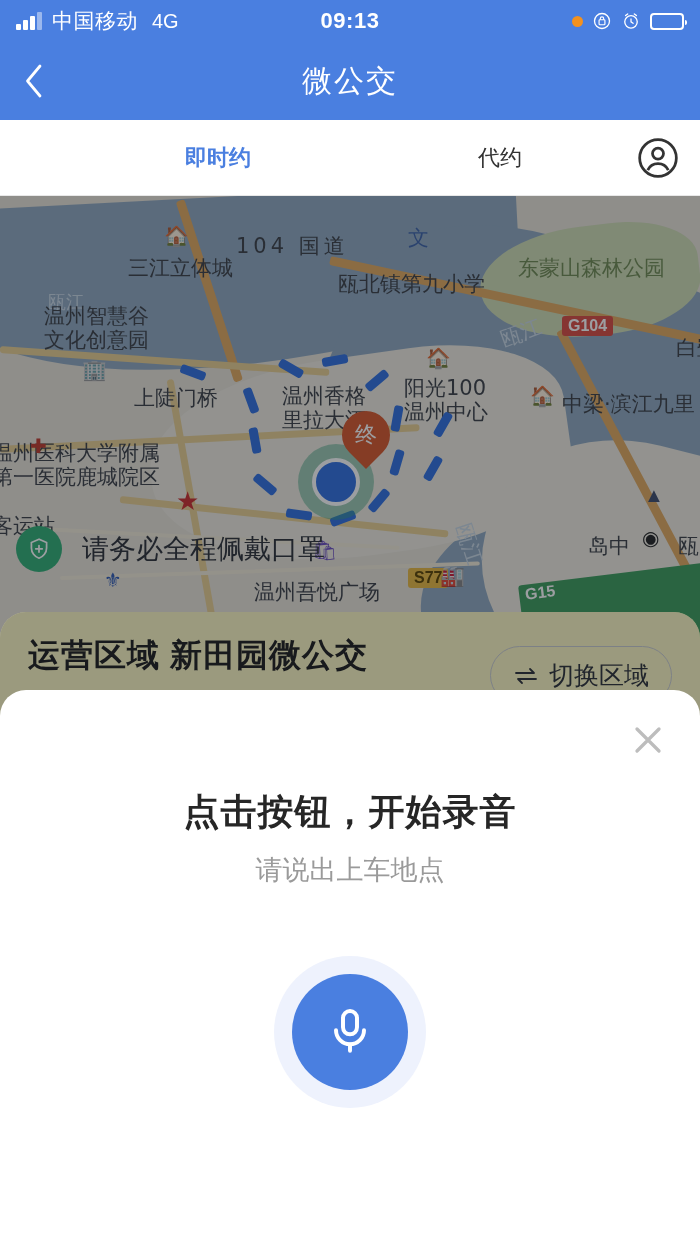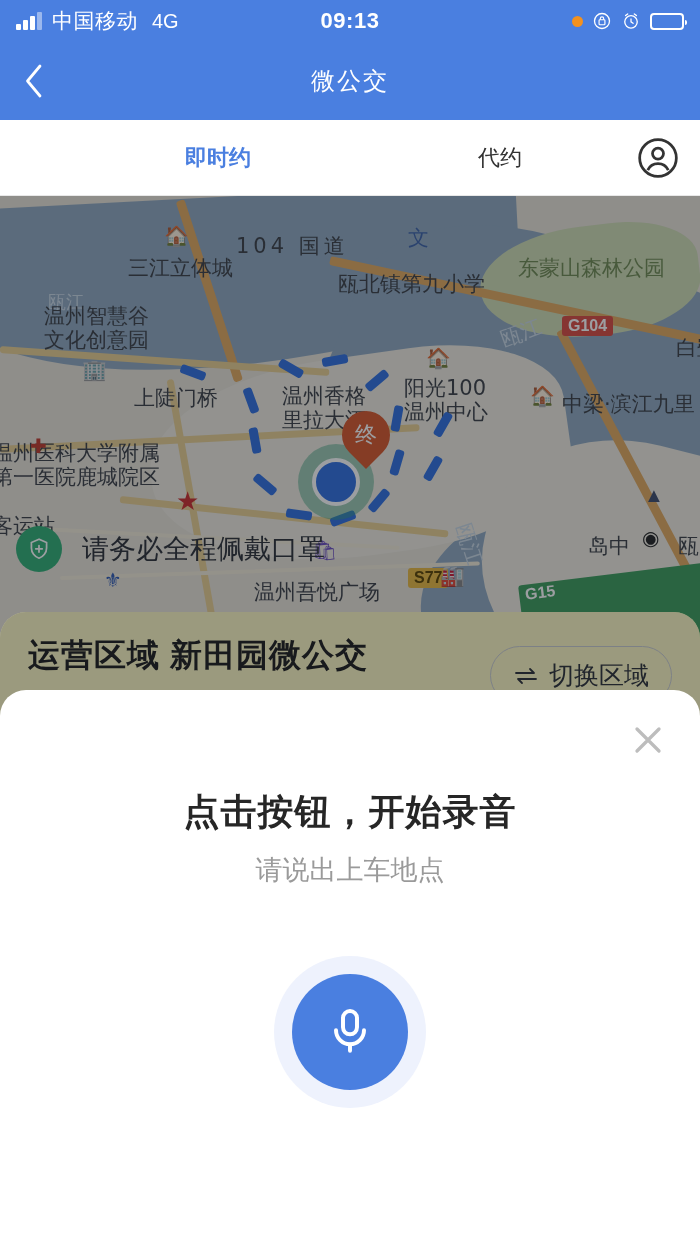--- a/index.html
+++ b/index.html
@@ -116,21 +116,21 @@
     display: flex;
     justify-content: center;
     align-items: center;
     cursor: pointer;
   }
   .nav-title {
     position: absolute;
     left: 0; right: 0;
     text-align: center;
     color: #ffffff;
-    font-size: 24px;
+    font-size: 30px;
     letter-spacing: 2px;
     pointer-events: none;
   }
 
   
   .tabbar {
     position: absolute;
     top: 120px; left: 0;
     width: 700px; height: 76px;
     background: #ffffff;

